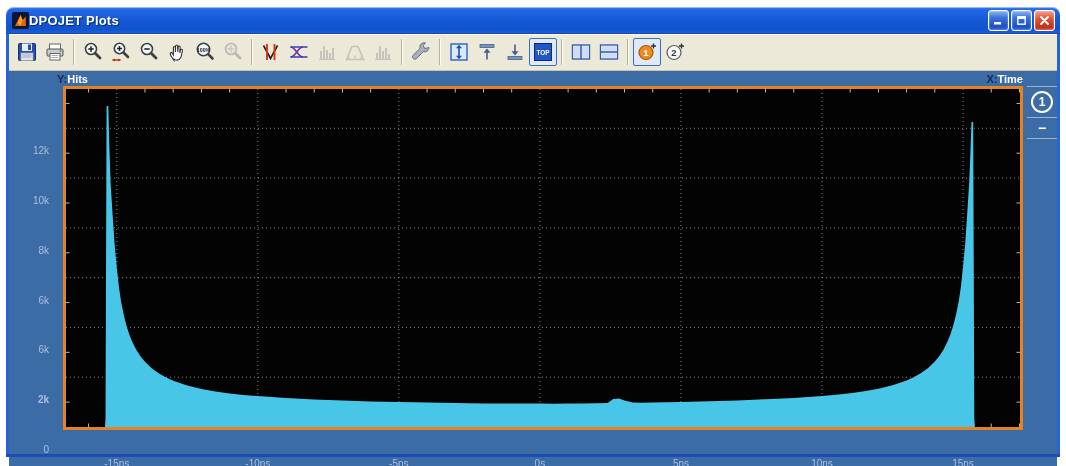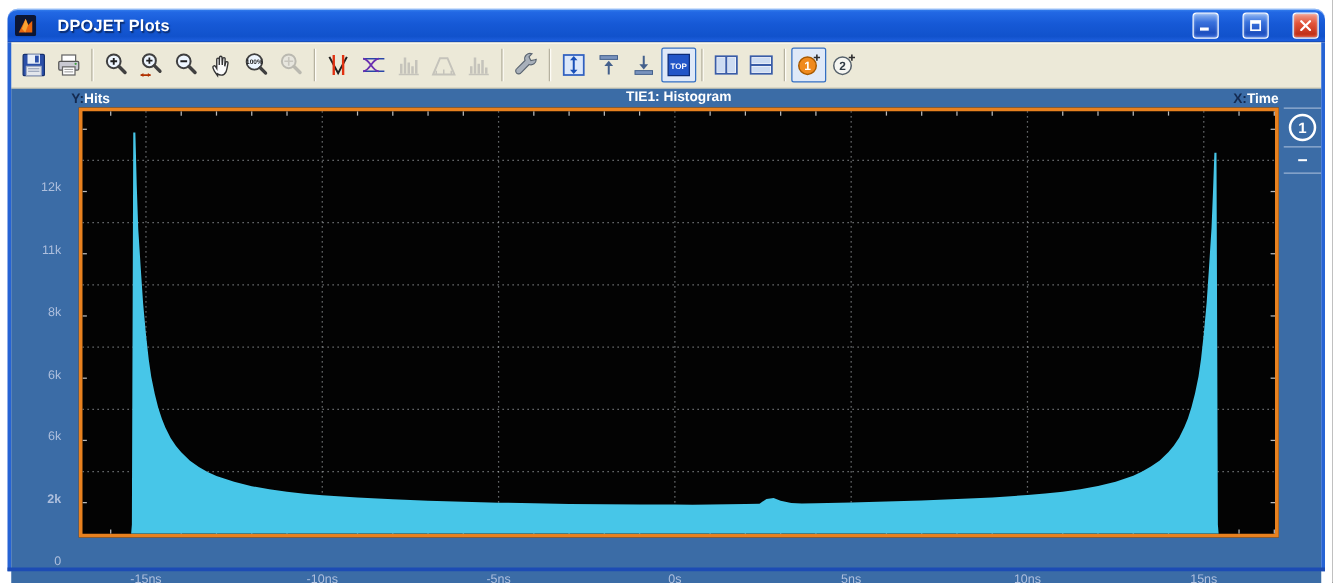--- a/index.html
+++ b/index.html
@@ -2,21 +2,21 @@
 <html><head>
 <meta charset="utf-8">
 <style>
   * { margin:0; padding:0; box-sizing:border-box; }
   html,body { width:1066px; height:466px; background:#ffffff; overflow:hidden;
               font-family:"Liberation Sans", sans-serif; }
   .window { position:absolute; left:6px; top:7px; width:1054px; height:450px; }
 
   
   .titlebar { height:27px; border-radius:8px 8px 0 0; padding:0 5px 0 6px;
-    display:flex; align-items:center; gap:17px;
+    display:flex; align-items:center; gap:0;
     background:linear-gradient(180deg,#3a86f0 0%,#2268e4 10%,#1659d6 45%,#1152cc 82%,#1c5ddb 94%,#123f9e 100%);
     box-shadow:inset 0 1px 0 rgba(255,255,255,.45); }
   .app-icon { width:17px; height:17px; flex:0 0 auto; }
   .title-text { color:#fff; font-weight:bold; font-size:13px; letter-spacing:.2px;
     text-shadow:1px 1px 1px #0a2a6a; flex:1 1 auto; }
   .winbtn { width:21px; height:21px; border-radius:3px; border:1px solid #fff;
     display:flex; align-items:center; justify-content:center; margin-left:2px; cursor:default;
     background:linear-gradient(180deg,#8fb5f2 0%,#3a72dd 35%,#1e50c0 80%,#2e62d4 100%);
     box-shadow:inset 0 0 2px rgba(255,255,255,.6); }
   .winbtn.close { background:linear-gradient(180deg,#f0a090 0%,#e2543a 40%,#c23118 85%,#d8472a 100%); }
@@ -275,32 +275,31 @@
           <path d="M17.5 2.5 v5 M15 5 h5" stroke="#303030" stroke-width="1.3"></path>
         </svg>
       </div>
     </div>
 
     <div class="plot-panel">
 
       <div class="hdr-label" style="left:48px;">
         <span class="hdr-prefix">Y:</span><span>Hits</span>
       </div>
-      <div class="plot-title">TIE1: Histogram</div>
       <div class="hdr-label" style="left:934px; width:80px; text-align:right;">
         <span class="hdr-prefix">X:</span><span>Time</span>
       </div>
 
       <div class="y-axis">
           <span class="ytick" style="top: 335px;">0</span>
           <span class="ytick" style="top: 285.221px; font-weight: bold;">2k</span>
           <span class="ytick" style="top: 235.442px;">6k</span>
           <span class="ytick" style="top: 185.663px;">6k</span>
           <span class="ytick" style="top: 135.884px; text-align: right;">8k</span>
-          <span class="ytick" style="top: 86.1046px;">11k</span>
+          <span class="ytick" style="top: 86.1046px;">10k</span>
           <span class="ytick" style="top: 36.3255px;">12k</span>
         </div>
 
       <div class="plot-box">
         <svg width="954" height="338" viewBox="0 0 954 338">
             <line x1="50.77468953282084" y1="0" x2="50.77468953282084" y2="338" stroke="#c8cdd2" stroke-width="1" stroke-dasharray="1,3" opacity="0.65"></line>
             <line x1="191.81549379065643" y1="0" x2="191.81549379065643" y2="338" stroke="#c8cdd2" stroke-width="1" stroke-dasharray="1,3" opacity="0.65"></line>
             <line x1="332.856298048492" y1="0" x2="332.856298048492" y2="338" stroke="#c8cdd2" stroke-width="1" stroke-dasharray="1,3" opacity="0.65"></line>
             <line x1="473.89710230632767" y1="0" x2="473.89710230632767" y2="338" stroke="#c8cdd2" stroke-width="1" stroke-dasharray="1,3" opacity="0.65"></line>
             <line x1="614.9379065641632" y1="0" x2="614.9379065641632" y2="338" stroke="#c8cdd2" stroke-width="1" stroke-dasharray="1,3" opacity="0.65"></line>

